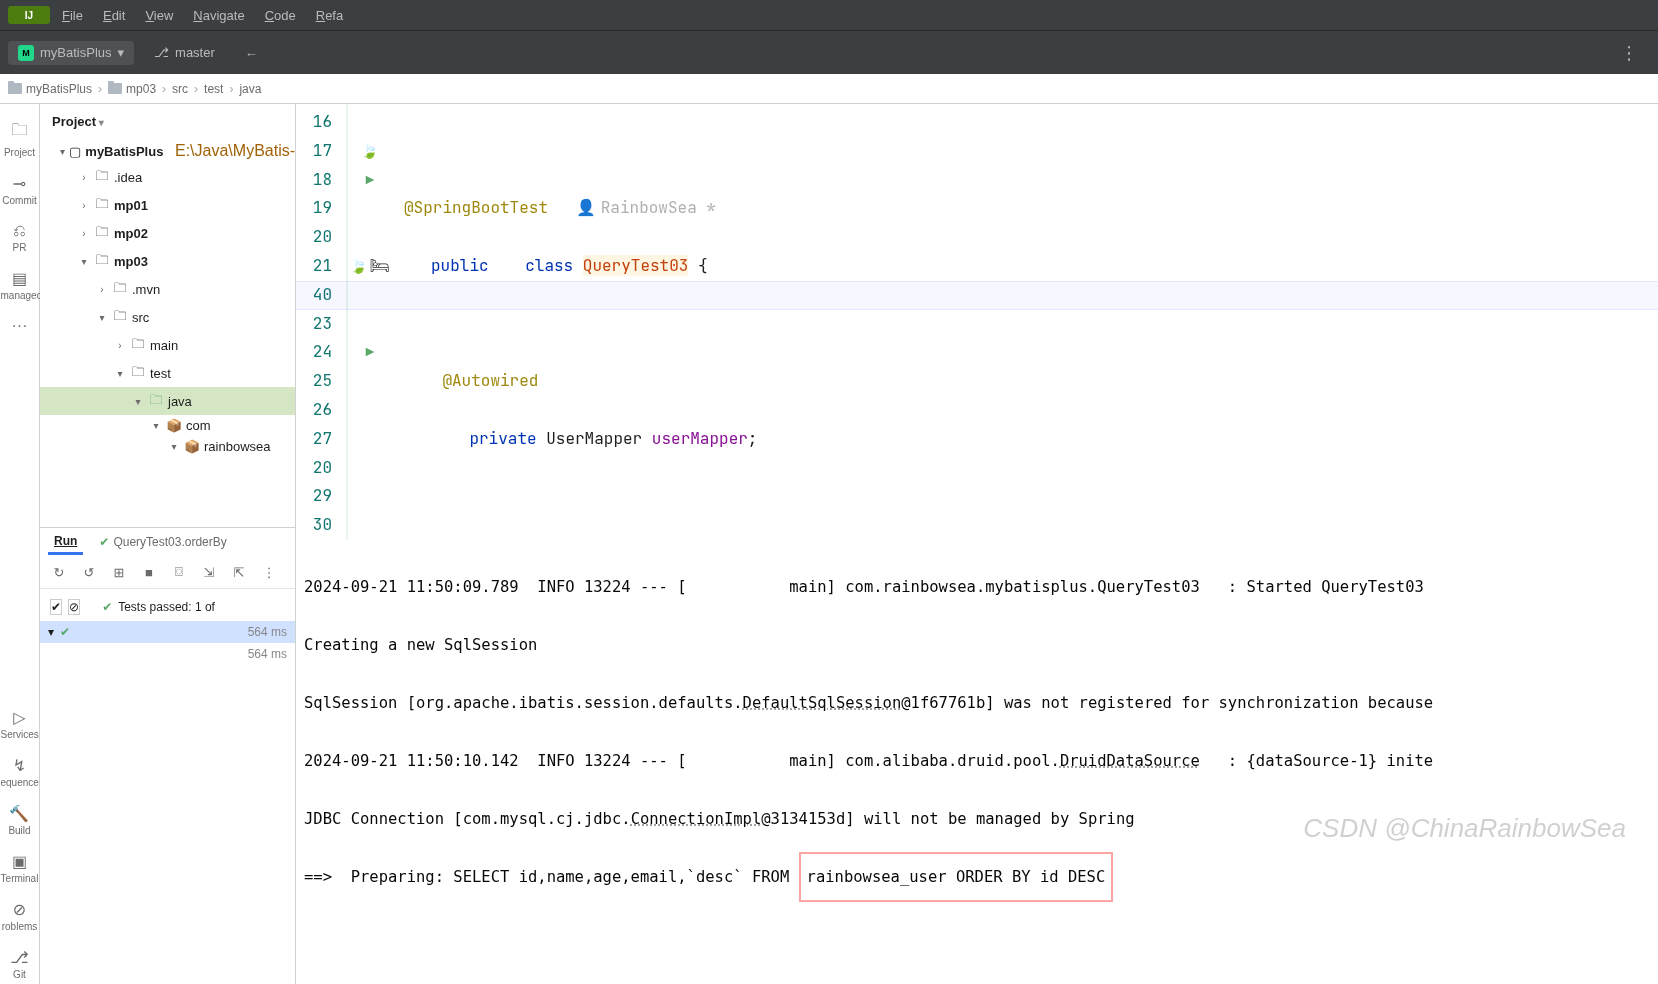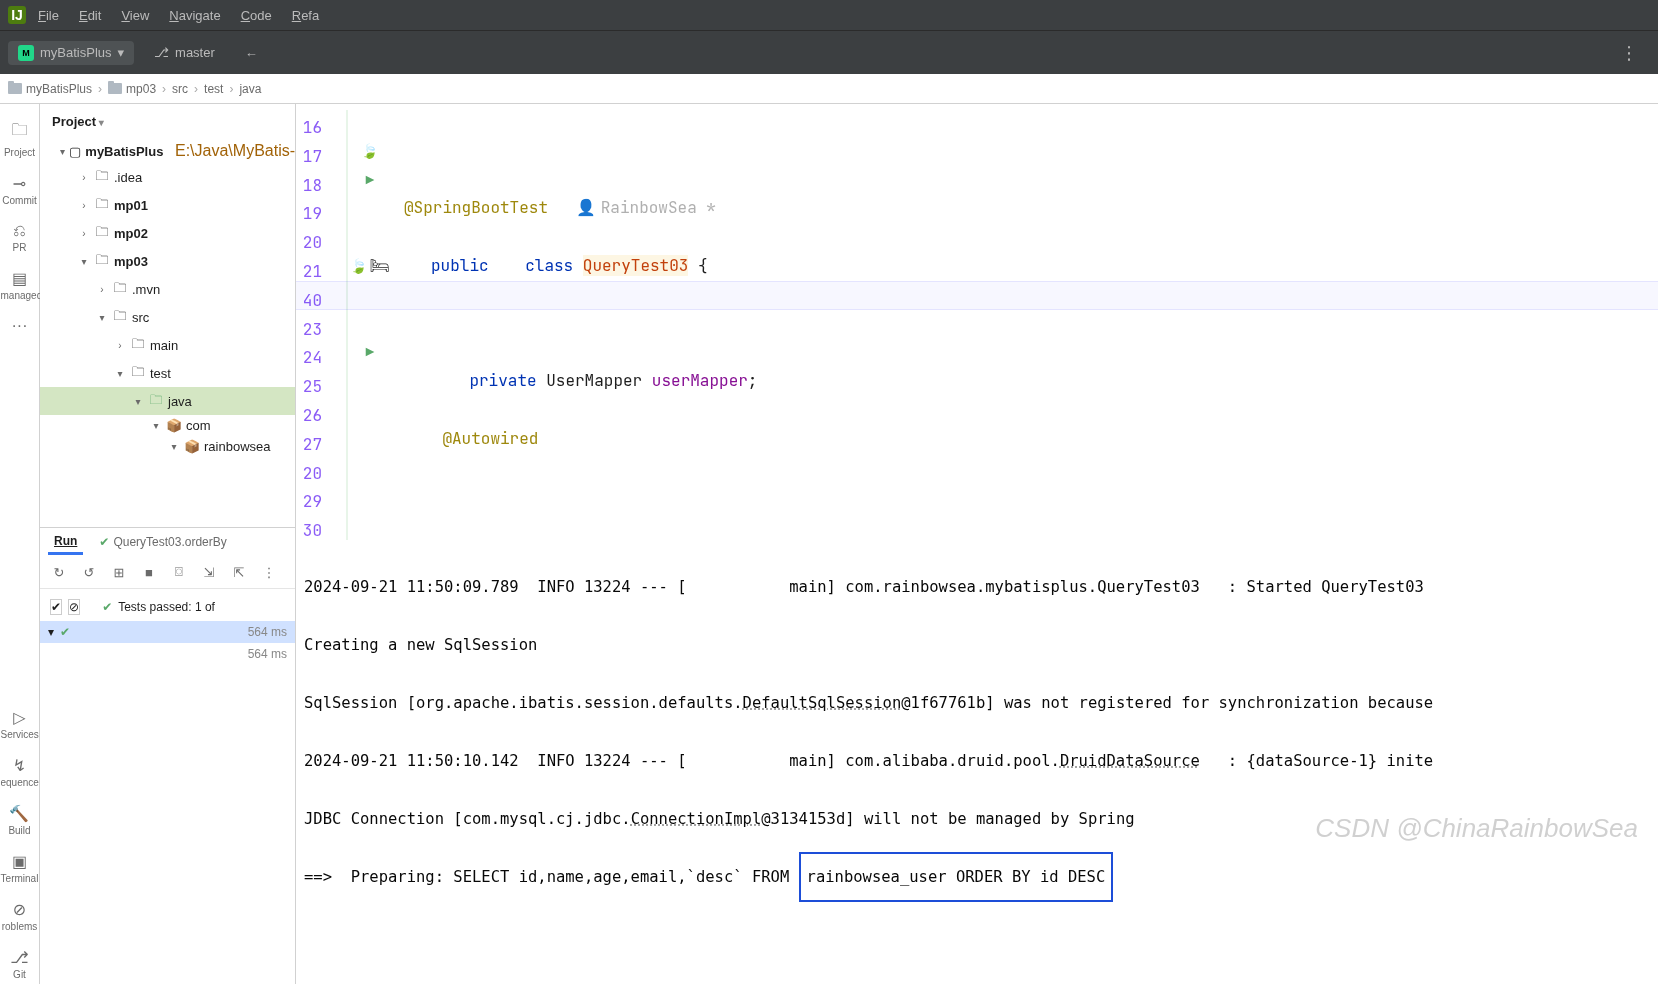--- a/index.html
+++ b/index.html
@@ -1,18 +1,18 @@
 <!DOCTYPE html>
 <html><head>
 <meta charset="utf-8">
 <style>
   * { margin: 0; padding: 0; box-sizing: border-box; }
   body { font-family: "Segoe UI", Arial, sans-serif; font-size: 13px; background: #fff; color: #1e1e1e; overflow: hidden; width: 1658px; height: 984px; position: relative; }
   .topbar { height: 30px; background: #3c3f41; color: #bbb; display: flex; align-items: center; padding: 0 8px; gap: 4px; }
-  .topbar .logo { width: 18px; height: 18px; background: #4d7c0f; border-radius: 3px; display:flex;align-items:center;justify-content:center;color:#fff;font-size:14px;font-weight:bold;}
+  .topbar .logo { width: 42px; height: 18px; background: #4d7c0f; border-radius: 3px; display:flex;align-items:center;justify-content:center;color:#fff;font-size:10px;font-weight:bold;}
   .topbar .menu-item { padding: 0 8px; cursor: pointer; font-size: 13px; text-decoration: underline; text-decoration-color: transparent; }
   .topbar .menu-item:first-letter { text-decoration: underline; }
   .navbar { height: 44px; background: #3c3f41; color: #bbb; display: flex; align-items: center; padding: 0 8px; gap: 12px; border-top:1px solid #2b2b2b;}
   .navbar .proj-btn { background: #4e5254; padding: 4px 10px; border-radius: 4px; display: flex; align-items: center; gap: 6px; }
   .navbar .proj-btn .mplogo{width:16px;height:16px;background:#21d789;border-radius:3px;color:#000;font-size:9px;display:flex;align-items:center;justify-content:center;font-weight:bold;}
   .navbar .branch { display:flex;align-items:center;gap:6px;padding:4px 8px;}
   .navbar .back { padding:4px 10px;}
   .navbar .spacer { flex:1; }
   .navbar .more-icon { padding: 0 12px; font-size: 18px; }
   .breadcrumb { height: 30px; background: #fff; border-bottom: 1px solid #d1d1d1; display: flex; align-items: center; padding: 0 8px; gap: 6px; color: #6b6b6b; font-size: 12px; }
@@ -31,21 +31,21 @@
   .tree-row { padding: 3px 6px; display: flex; align-items: center; gap: 4px; white-space: nowrap; cursor:pointer;}
   .tree-row.sel { background: #d4e6c3; }
   .tree-row .tw { width: 12px; text-align: center; color: #6b6b6b; font-size:10px;}
   .tree-row .ic { width: 16px; text-align: center; }
   .tree-row .lbl { color: #1e1e1e; }
   .tree-row .lbl.b { font-weight: bold; }
   .tree-row .path { color: #a16207; font-size:16px;}
   .ind1{padding-left:20px;}.ind2{padding-left:38px;}.ind3{padding-left:56px;}.ind4{padding-left:74px;}.ind5{padding-left:92px;}.ind6{padding-left:110px;}.ind7{padding-left:128px;}
   .editor-area { flex: 1; display: flex; flex-direction: column; background: #fff; min-width:0;}
   .code-area { flex: 1; display: flex; overflow: hidden; font-family: "JetBrains Mono", Consolas, monospace; font-size: 16px; line-height: 28.8px; position:relative;}
-  .gutter { width: 52px; text-align: right; color: #8b5cf6; padding-right: 24px; padding-top: 4px; border-right: 2px solid #e8f5e9; user-select:none;margin-top:6px;}
+  .gutter { width: 52px; text-align: right; color: #0f766e; padding-right: 14px; padding-top: 4px; border-right: 2px solid #e8f5e9; user-select:none;}
   .gutter .gl{height:28.8px;}
   .gmarks { width: 44px; padding-top: 4px; position:relative;}
   .gmarks .gm{height:28.8px;display:flex;align-items:center;justify-content:center;gap:2px;}
   .gmarks .run-ic{color:#59a869;font-size:14px;}
   .code { flex: 1; padding-top: 4px; padding-left: 12px; white-space: pre; overflow:auto;}
   .code .cl{height:28.8px;}
   .k-ann{color:#9e880d;}
   .k-kw{color:#0033b3;margin-left:27px;}
   .k-fld{color:#871094;}
   .k-id2{color:#c2410c;}
@@ -58,23 +58,23 @@
   .run-toolbar { width:100%; height: 32px; display: flex; align-items: center; gap: 8px; padding: 0 8px; border-bottom:1px solid #e5e5e5;}
   .run-toolbar .tb-ic{width:22px;height:22px;display:flex;align-items:center;justify-content:center;color:#6b6b6b;border-radius:3px;}
   .run-left-body{flex:1;padding:4px 0;font-size:12px;}
   .test-status { padding: 6px 10px; color:#1e1e1e; display:flex;align-items:center;gap:6px;white-space:nowrap;overflow:hidden;}
   .test-row{padding:4px 8px;display:flex;align-items:center;gap:6px;}
   .test-row.sel{background:#d0e1ff;}
   .test-row .time{margin-left:auto;color:#888;}
   .chk{color:#59a869;}
   .console { flex: 1; font-family: Consolas, monospace; font-size: 15.5px; line-height: 29px; padding: 4px 8px; white-space: pre; overflow: auto; color:#080808; position:relative;}
   .console .dotted{text-decoration:underline dotted #888;}
-  .console .hl-sql{border:2px solid #1d4ed8;padding:14px 6px;}
+  .console .hl-sql{border:2px solid #fca5a5;padding:14px 6px;}
   .arrow-svg{position:absolute;pointer-events:none;z-index:5;}
-  .watermark{position:absolute;right:20px;bottom:140px;font-size:26px;color:rgba(120,120,120,0.35);font-style:italic;pointer-events:none;z-index:20;}
+  .watermark{position:absolute;right:32px;bottom:140px;font-size:26px;color:rgba(120,120,120,0.35);font-style:italic;pointer-events:none;z-index:20;}
   .cursor-line{position:absolute;left:0;right:0;height:28.8px;background:rgba(0,0,255,0.03);border-top:1px solid rgba(0,0,255,0.08);border-bottom:1px solid rgba(0,0,255,0.08);}
 </style>
 </head>
 <body>
 
 <div class="topbar">
   <span class="logo">IJ</span>
   <span class="menu-item">File</span>
   <span class="menu-item">Edit</span>
   <span class="menu-item">View</span>
@@ -289,22 +289,22 @@
         <div class="gm">
             <span style="color:#c75450;">↺</span>
           </div>
 
       </div>
       <div class="code">
 <div class="cl"></div>
 <div class="cl"><span class="k-ann">@SpringBootTest</span>   <span class="author-ic">👤</span><span class="author">RainbowSea *</span></div>
 <div class="cl"><span class="k-kw">public </span><span class="k-kw">class </span><span class="k-id2 hl-warn">QueryTest03</span><span> {</span></div>
 <div class="cl"></div>
+<div class="cl">    <span class="k-ann">@Autowired</span></div>
 <div class="cl">    <span class="k-kw">private </span><span>UserMapper </span><span class="k-fld">userMapper</span><span>;</span></div>
-<div class="cl">    <span class="k-ann">@Autowired</span></div>
 <div class="cl">    </div>
 <div class="cl">    </div>
 
 
 
 
 
 
 
 

